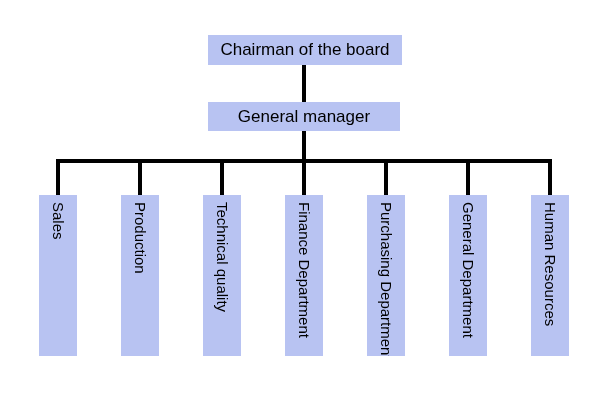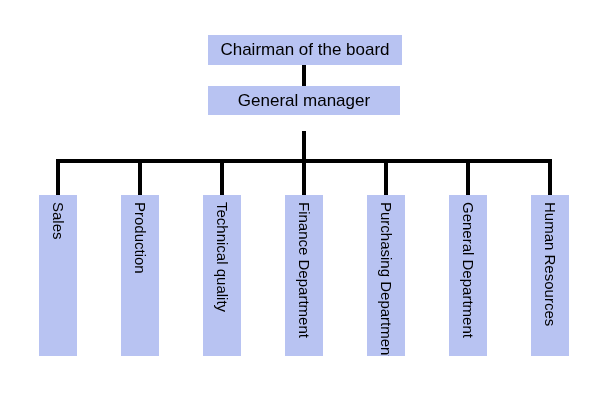--- a/index.html
+++ b/index.html
@@ -54,21 +54,21 @@
 <body>
 
 <div id="org-canvas" style="--box-fill: #b8c3f2; --line-color: #000000; --text-color: #000000; --bg: #ffffff;">
 
   <div class="node-box" style="left:208px; top:35px; width:194px; height:30px;">
     <span class="label">Chairman of the board</span>
   </div>
 
   <div class="line" style="left:302px; top:65px; width:4px; height:37px;"></div>
 
-  <div class="node-box" style="left:208px; top:86px; width:192px; height:29px;">
+  <div class="node-box" style="left:208px; top:102px; width:192px; height:29px;">
     <span class="label">General manager</span>
   </div>
 
   <div class="line" style="left:302px; top:131px; width:4px; height:32px;"></div>
 
   <div class="line" style="left:56px; top:159px; width:496px; height:4px;"></div>
 
   <div id="departments">
       <div class="line" style="left: 56px; top: 163px; width: 4px; height: 32px;"></div>
       <div class="dept-box" style="left: 39px; top: 195px; width: 38px; height: 213px;">

